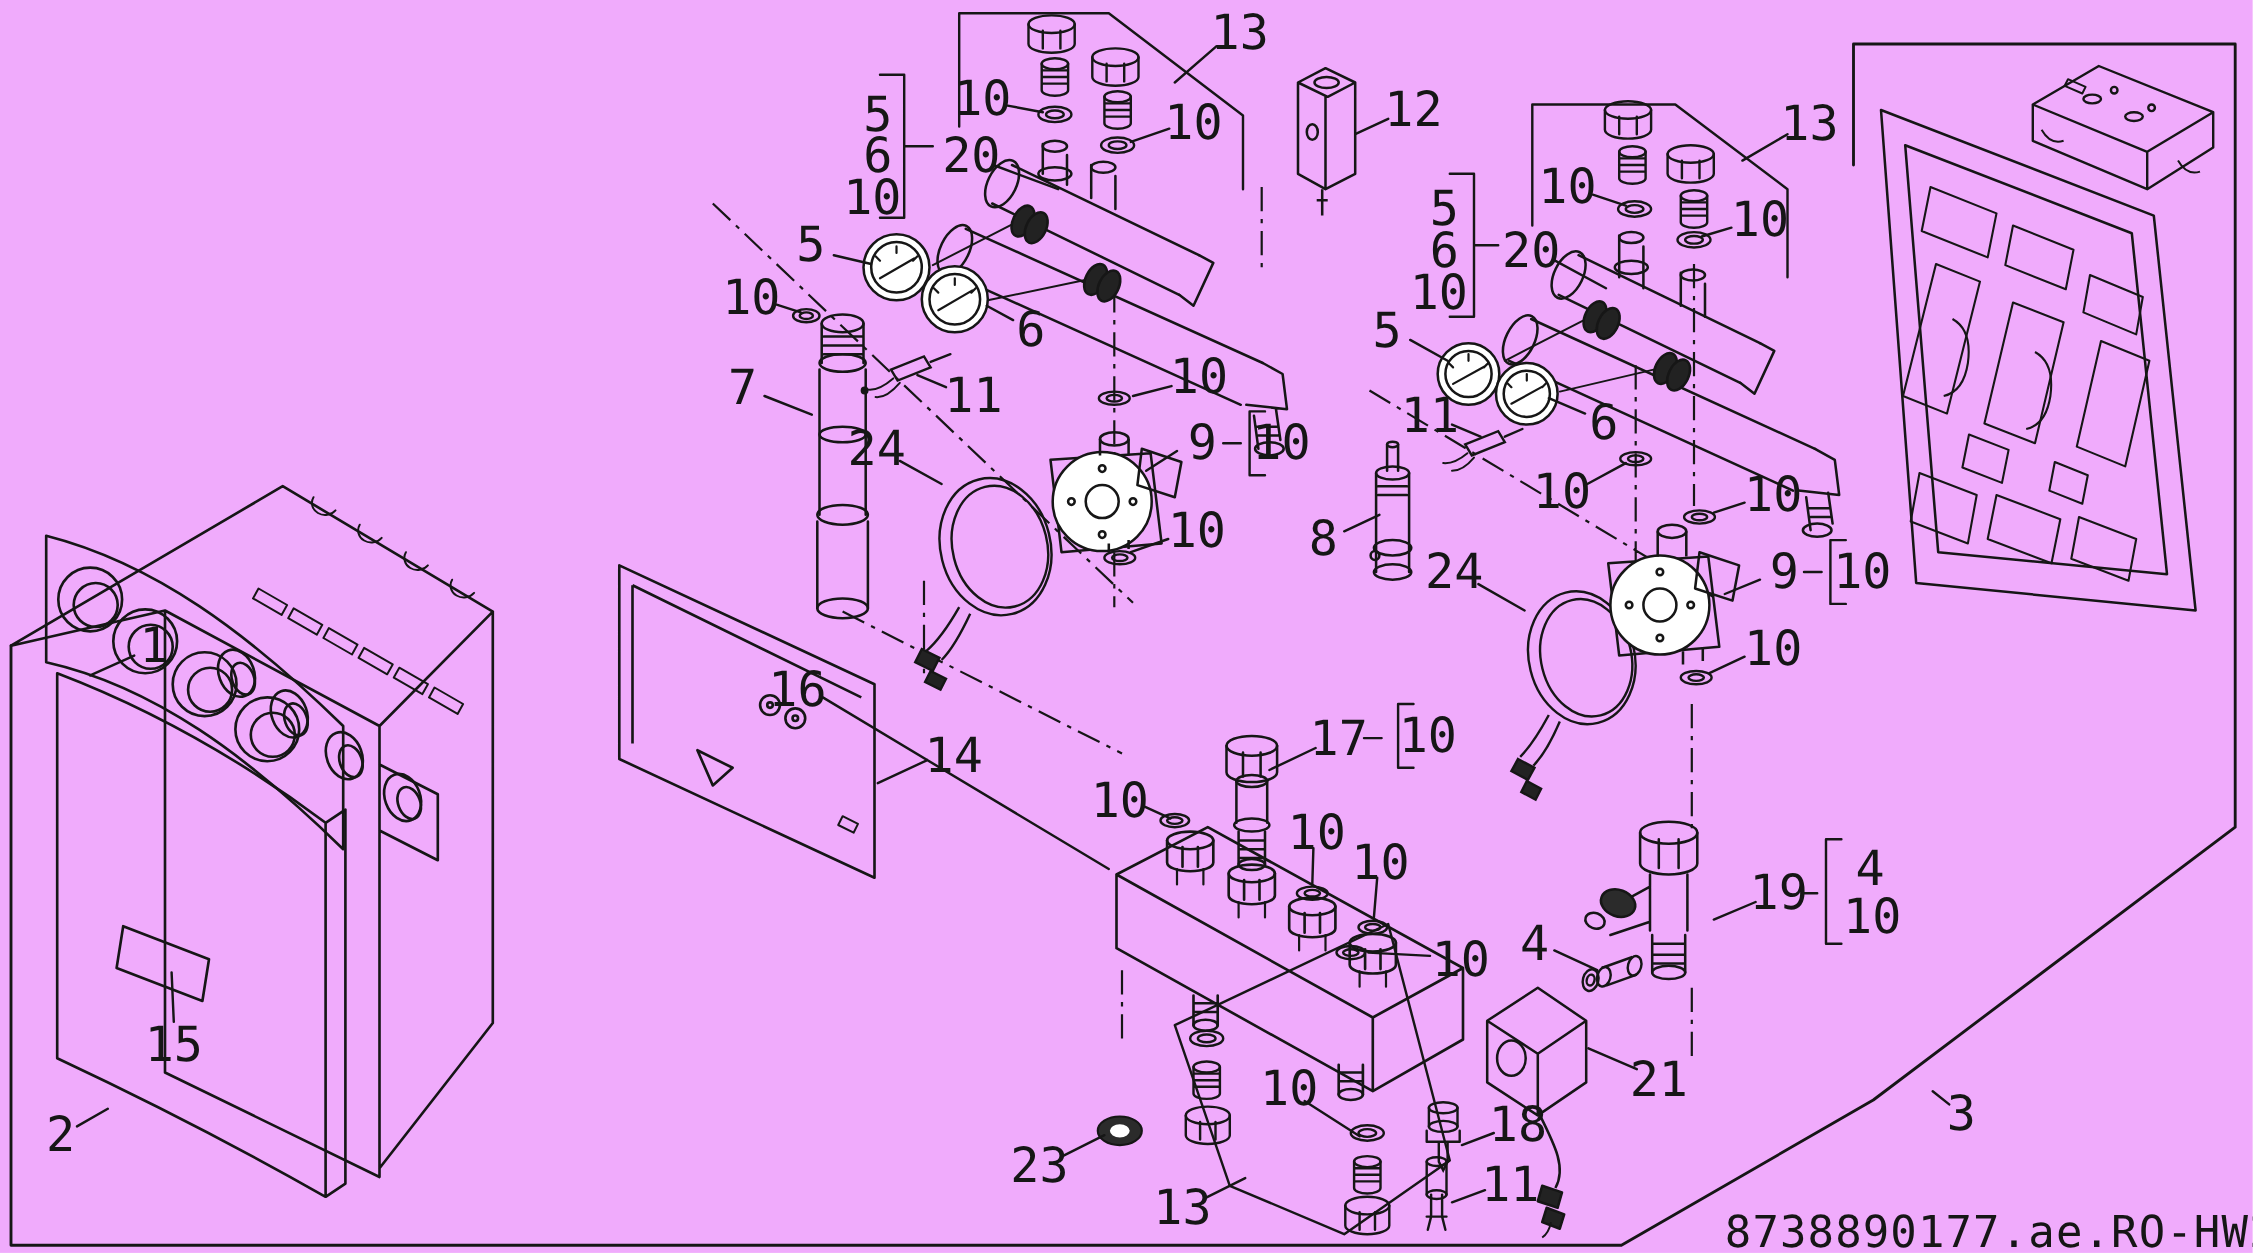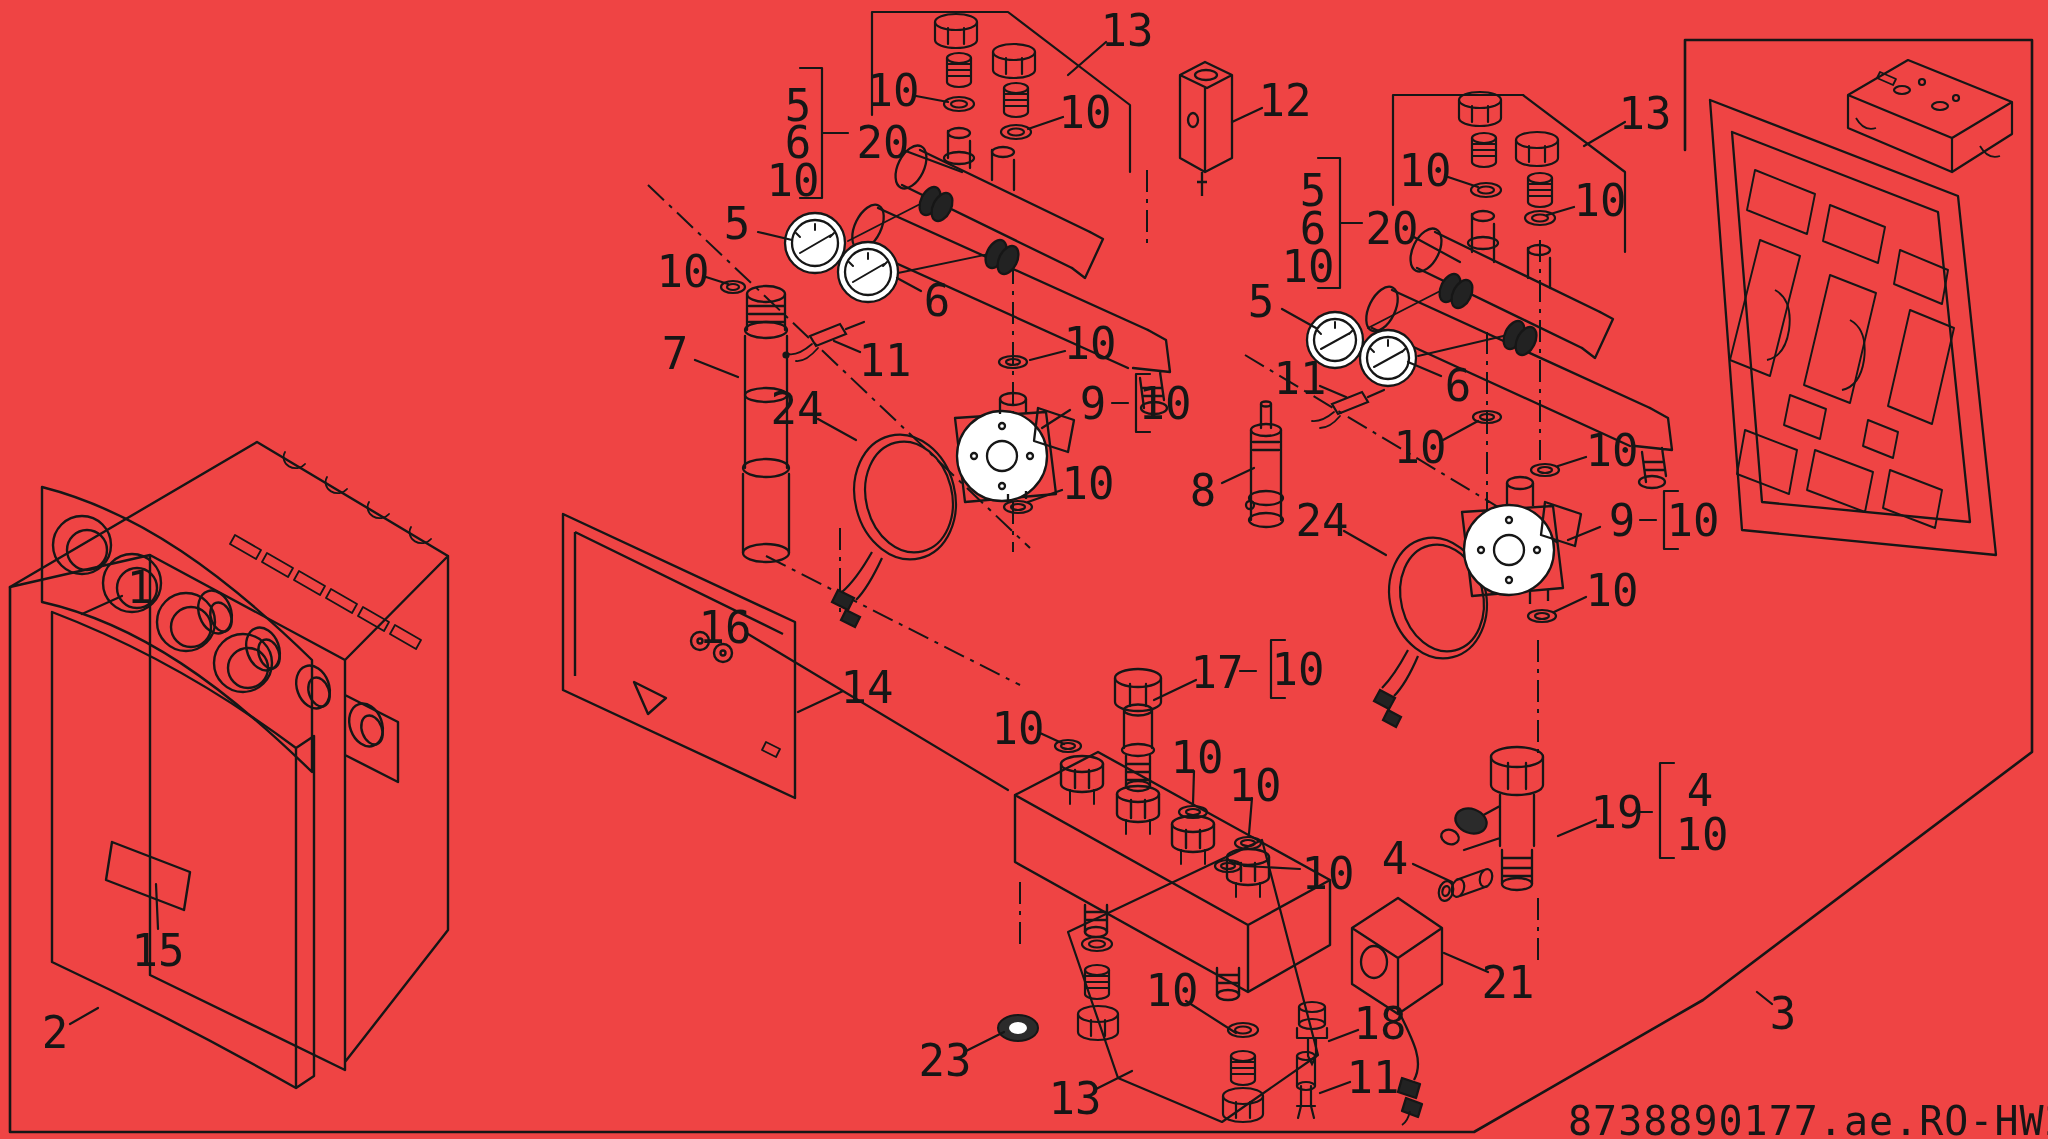--- a/index.html
+++ b/index.html
@@ -1,16 +1,16 @@
 <!DOCTYPE html>
 <html><head>
 <meta charset="utf-8">
 <style>
   html,body{margin:0;padding:0;background:#fff;}
-  #stage{position:relative;width:2048px;height:1139px;overflow:hidden;background:#ef4444;
+  #stage{position:relative;width:2048px;height:1139px;overflow:hidden;background:#f0abfc;
          font-family:"DejaVu Sans Mono", monospace;}
   svg{position:absolute;left:0;top:0;}
   .callout{font-family:"DejaVu Sans Mono", monospace;font-size:44px;fill:#161616;
            text-anchor:middle;dominant-baseline:central;}
   #footer-code{position:absolute;left:1568px;top:1098px;white-space:nowrap;
                font-size:40px;color:#161616;letter-spacing:1px;}
 </style>
 </head>
 <body>
 

